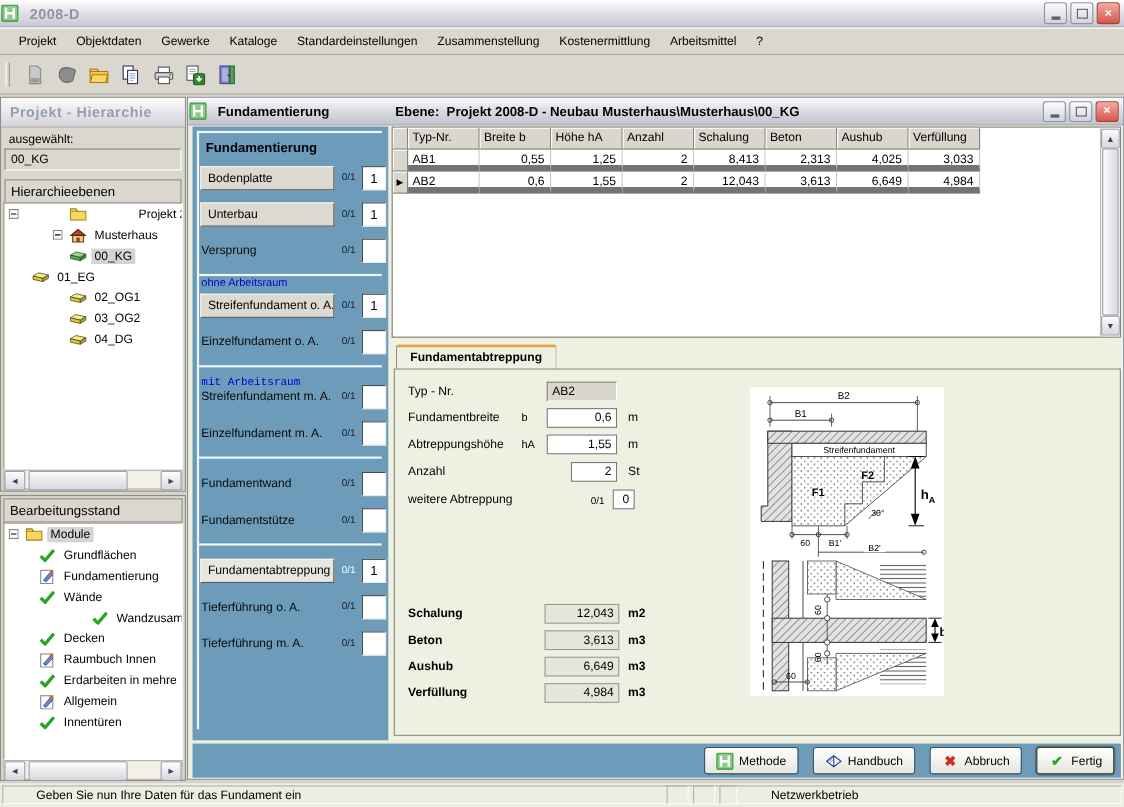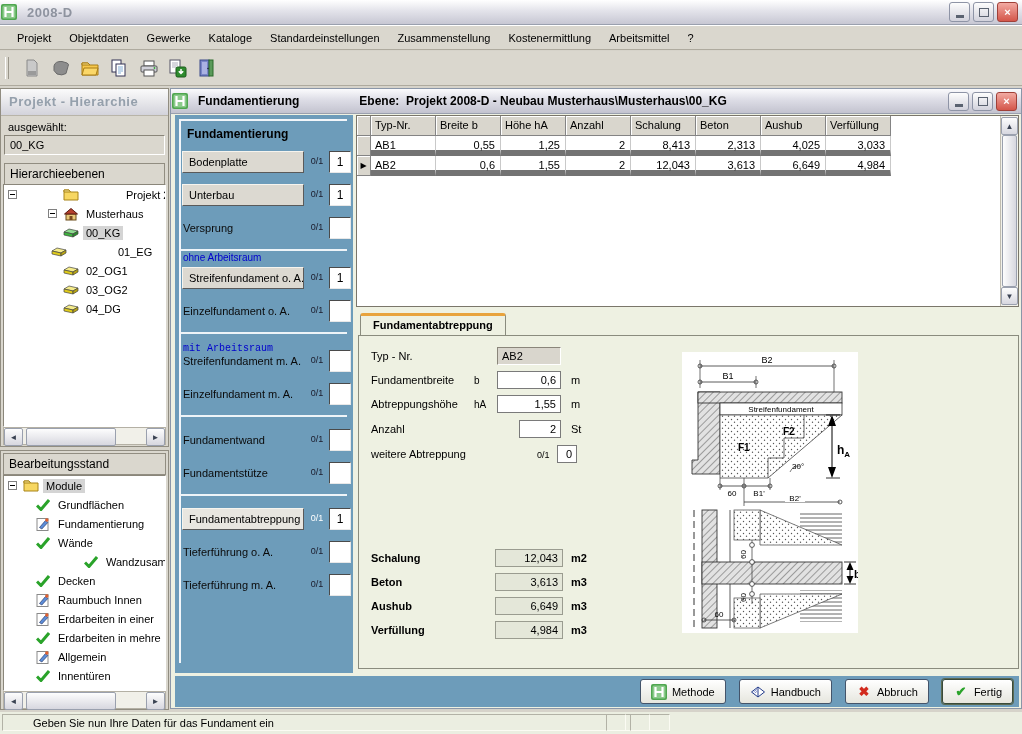--- a/index.html
+++ b/index.html
@@ -251,21 +251,21 @@
       <div class="trow" style="padding-left: 58px;">
         <span class="ticon">
           <svg width="18" height="12" viewBox="0 0 18 12">
             <path d="M2 5L7 2L16 4L11 7Z" fill="#8fdc8f" stroke="#444" stroke-width="0.7"></path>
             <path d="M2 5L11 7L11 10L2 8Z" fill="#3db53d" stroke="#444" stroke-width="0.7"></path>
             <path d="M11 7L16 4L16 7L11 10Z" fill="#2a8a2a" stroke="#444" stroke-width="0.7"></path>
           </svg>
         </span>
         <span class="lbl sel">00_KG</span>
       </div>
-      <div class="trow" style="padding-left: 46px; gap: 44px;">
+      <div class="trow" style="padding-left: 24px;">
         <span class="ticon">
           <svg width="18" height="12" viewBox="0 0 18 12">
             <path d="M2 5L7 2L16 4L11 7Z" fill="#f5ec8a" stroke="#444" stroke-width="0.7"></path>
             <path d="M2 5L11 7L11 10L2 8Z" fill="#e0cc1a" stroke="#444" stroke-width="0.7"></path>
             <path d="M11 7L16 4L16 7L11 10Z" fill="#b8a410" stroke="#444" stroke-width="0.7"></path>
           </svg>
         </span>
         <span class="lbl">01_EG</span>
       </div>
       <div class="trow" style="padding-left: 58px;">
@@ -368,30 +368,20 @@
       </div>
       <div class="trow" style="padding-left: 30px;">
         <span class="ticon">
           <svg width="14" height="14" viewBox="0 0 14 14">
             <rect x="1" y="1.5" width="11" height="12" fill="#fff" stroke="#8a8a8a"></rect>
             <path d="M3.5 10.5L9.5 3.5L11.8 5.5L5.8 12Z" fill="#5b8dd9" stroke="#2a3a6a" stroke-width="0.7"></path>
             <circle cx="10.8" cy="3" r="1.7" fill="#e06030"></circle>
           </svg>
         </span>
         <span class="lbl">Raumbuch Innen</span>
-      </div>
-      <div class="trow" style="padding-left: 30px;">
-        <span class="ticon">
-          <svg width="14" height="14" viewBox="0 0 14 14">
-            <rect x="1" y="1.5" width="11" height="12" fill="#fff" stroke="#8a8a8a"></rect>
-            <path d="M3.5 10.5L9.5 3.5L11.8 5.5L5.8 12Z" fill="#5b8dd9" stroke="#2a3a6a" stroke-width="0.7"></path>
-            <circle cx="10.8" cy="3" r="1.7" fill="#e06030"></circle>
-          </svg>
-        </span>
-        <span class="lbl">Erdarbeiten in einer</span>
       </div>
       <div class="trow" style="padding-left: 30px;">
         <span class="ticon">
           <svg width="14" height="12" viewBox="0 0 14 12">
             <path d="M1 6.5L5 10.5L13 1" stroke="#2aa32a" stroke-width="3" fill="none"></path>
           </svg>
         </span>
         <span class="lbl">Erdarbeiten in mehre</span>
       </div>
       <div class="trow" style="padding-left: 30px;">
@@ -727,13 +717,14 @@
         </span>
         <span>Fertig</span>
       </button>
     </div>
 </div>
 
 <div class="statusbar">
   <div class="spanel" style="left:2px;width:668px;padding-left:30px">Geben Sie nun Ihre Daten für das Fundament ein</div>
   <div class="spanel" style="left:606px;width:20px"></div>
   <div class="spanel" style="left:630px;width:20px"></div>
+  <div class="spanel" style="left:654px;width:366px;padding-left:46px">Netzwerkbetrieb</div>
 </div>
 
 </body></html>

